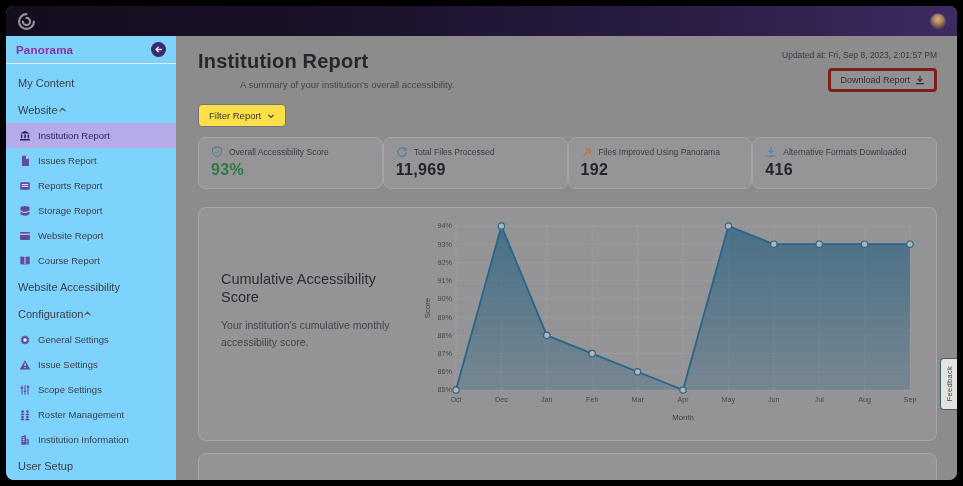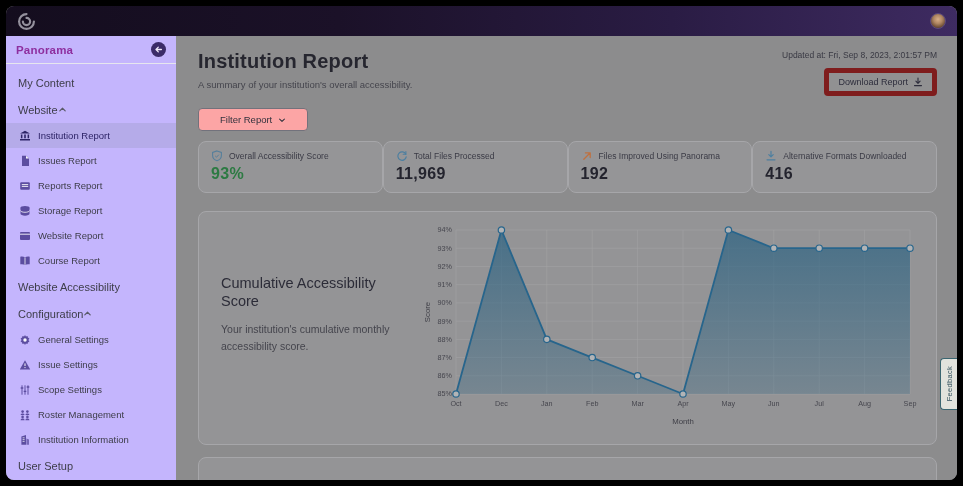--- a/index.html
+++ b/index.html
@@ -11,44 +11,44 @@
   
   .topbar { position:absolute; left:0; top:0; right:0; height:30px;
     background:linear-gradient(90deg,#140d1e 0%,#1b1128 35%,#2a1c44 70%,#3e2b61 100%);
     display:flex; align-items:center; justify-content:space-between; padding:0 11px; z-index:5; }
   .logo { width:19px; height:19px; }
   .avatar { width:16px; height:16px; border-radius:50%;
     background:radial-gradient(circle at 50% 38%, #d8af88 0%, #b08763 38%, #6d4d35 72%, #3c2b1e 100%);
     border:1.5px solid #5c4a7e; }
 
   
-  .sidebar { position:absolute; left:0; top:30px; width:170px; bottom:0; background:#c4b5fd; z-index:4; }
+  .sidebar { position:absolute; left:0; top:30px; width:170px; bottom:0; background:#7dd3fc; z-index:4; }
   .side-head { height:28px; display:flex; align-items:center; justify-content:space-between; padding:0 10px; border-bottom:1px solid #e6e6ee; }
   .side-title { color:#8e2f9f; font-size:11.5px; font-weight:700; letter-spacing:.2px; }
   .collapse-btn { width:15px; height:15px; border-radius:50%; background:#3b2b68; border:none; display:flex; align-items:center; justify-content:center; cursor:pointer; }
   .nav { padding-top:5px; }
   .item0 { display:flex; align-items:center; justify-content:flex-start; padding:7.5px 12px; font-size:11px; color:#3d3d49; cursor:pointer; }
   .item1 { display:flex; align-items:center; gap:7px; padding:6.5px 12px 6.5px 13px; font-size:9.5px; color:#3d3d49; cursor:pointer; }
   .item1 .nicon { width:12px; height:12px; flex:0 0 12px; color:#5c4da0; }
   .item1.selected { background:#b5abe9; color:#2c2366; }
   .item1.selected .nicon { color:#2c2366; }
   .chev { width:9px; height:9px; color:#5a5a68; }
 
   
   .main { position:absolute; left:170px; top:30px; right:0; bottom:0; background:#8c8c8d; padding:14px 20px 0 22px; overflow:hidden; }
   .page-head { display:flex; justify-content:space-between; align-items:flex-start; }
   .page-title { font-size:20px; font-weight:600; color:#26262f; letter-spacing:.2px; }
-  .page-sub { margin-top:6px; font-size:9.5px; color:#45454d; }
+  .page-sub { margin-top:6px; font-size:9.5px; color:#45454d;margin-left:42px; }
   .head-right { text-align:right; }
   .updated { font-size:8.5px; color:#393943;text-align:center; }
   .dl-btn { margin-top:8px; display:inline-flex; align-items:center; gap:5px; font-size:9px; color:#2d2d3c;
-    padding:4px 9px; border:5px solid #7f1d1d; border-radius:4px; background:rgba(255,255,255,0.05); cursor:pointer;
+    padding:4px 9px; border:3px solid #7f1d1d; border-radius:4px; background:rgba(255,255,255,0.05); cursor:pointer;
     font-family:inherit; }
   .filter-btn { margin-top:12px; display:inline-flex; align-items:center; gap:6px; font-size:9.5px; color:#32323d;
-    padding:5px 21px; border:1px solid #72727c; border-radius:4px; background:#fca5a5; cursor:pointer; font-family:inherit; }
+    padding:5px 10px; border:1px solid #72727c; border-radius:4px; background:#fde047; cursor:pointer; font-family:inherit; }
 
   .stats { margin-top:10px; display:flex; gap:0; }
   .card { flex:1; background:#959597; border:1px solid #a6a6a9; border-radius:8px; padding:8px 12px 9px; }
   .card-top { display:flex; align-items:center; gap:6px; font-size:8.5px; color:#3a3a45; }
   .cicon { width:12px; height:12px; flex:0 0 12px; }
   .card-value { margin-top:3px; font-size:16px; font-weight:600; color:#24242e; letter-spacing:.3px; }
   .card-value.green { color:#2c7a42; }
 
   .chart-panel { margin-top:18px; height:234px; background:#949496; border:1px solid #a6a6a9; border-radius:8px;
     display:flex; padding:12px 14px; gap:6px; }

